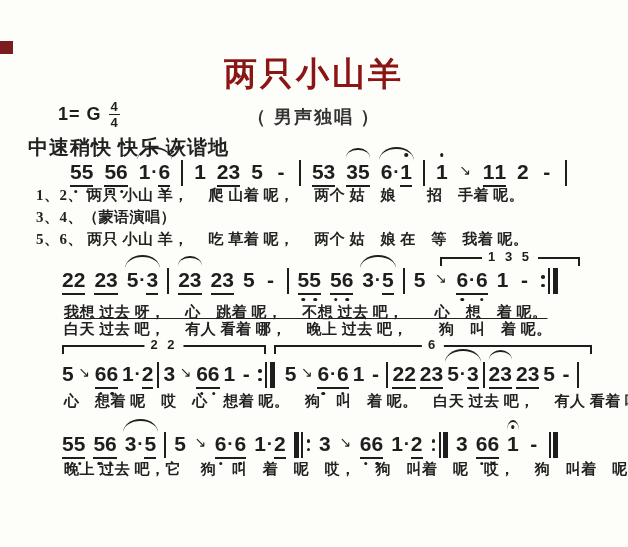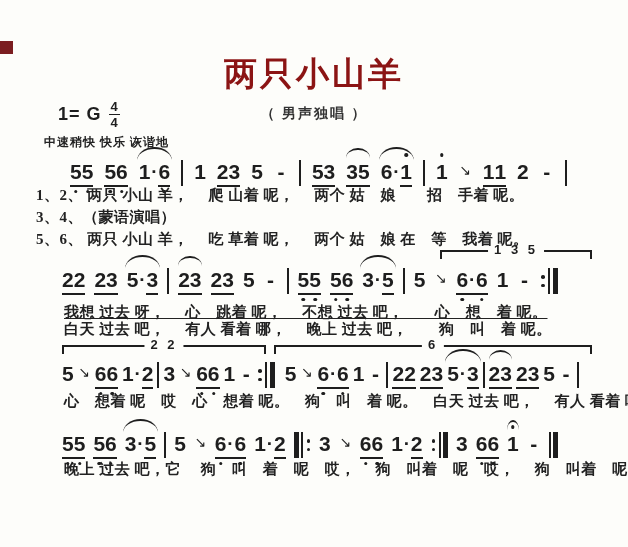--- a/index.html
+++ b/index.html
@@ -12,30 +12,30 @@
     overflow:hidden;
   }
   .corner-mark{position:absolute;left:0;top:41px;width:13px;height:13px;background:#7b1d20;}
   .title{
     position:absolute;top:52px;left:0;right:0;
     text-align:center;font-size:33px;font-weight:700;letter-spacing:3px;
     color:#8b1414;font-family:"Liberation Sans",sans-serif;
   }
   .subtitle{
     position:absolute;top:105px;left:0;right:0;text-align:center;
-    font-size:14px;font-weight:700;letter-spacing:2px;color:#333;
+    font-size:18px;font-weight:700;letter-spacing:2px;color:#333;
     font-family:"Liberation Serif",serif;
   }
   .keysig{position:absolute;left:58px;top:100px;display:flex;align-items:center;gap:7px;justify-content:center;}
   .keysig .keytext{font-size:18px;font-weight:700;letter-spacing:1px;}
   .meter{display:inline-flex;flex-direction:column;align-items:center;font-size:13px;font-weight:700;line-height:13px;}
   .meter .mtop{border-bottom:1.6px solid #1e1e1e;padding:0 2px 1px;}
   .meter .mbot{padding-top:1px;}
   .tempo{
-    position:absolute;left:44px;top:134px;font-size:12px;font-weight:700;
+    position:absolute;left:28px;top:134px;font-size:20px;font-weight:700;
     letter-spacing:1px;font-family:"Liberation Serif",serif;color:#222;
   }
   .attribution{
     position:absolute;right:38px;top:126px;font-size:14px;font-weight:700;
     letter-spacing:1px;font-family:"Liberation Serif",serif;color:#222;
   }
   
   .system{position:absolute;display:flex;align-items:flex-start;}
   .grp{position:relative;display:inline-flex;}
   .ch{
@@ -400,21 +400,21 @@
           <span class="ch">1<i class="dt hi"></i></span>
         </span>
         <span class="grp" style="margin-right: 8px;">
           <span class="ch dash">-</span>
         </span>
         <span class="rep" style="margin-right: 8px;">
           <i class="thin"></i>
           <i class="thick"></i>
         </span>
       </div>
-      <div class="volta" style="left: 440px; top: 250px; width: 152px;">
+      <div class="volta" style="left: 440px; top: 257px; width: 140px;">
         <span class="vlabel">1 3 5</span>
       </div>
       <div class="volta" style="left: 62px; top: 345px; width: 204px;">
         <span class="vlabel">2 2</span>
       </div>
       <div class="volta" style="left: 274px; top: 345px; width: 318px;">
         <span class="vlabel">6</span>
       </div>
       <div class="lyr" style="left: 36px; top: 186px;">1、2、 两只 小山 羊，　 爬 山着 呢，　 两个 姑　娘　　招　手着 呢。</div>
       <div class="lyr" style="left: 36px; top: 208px;">3、4、（蒙语演唱）</div>

